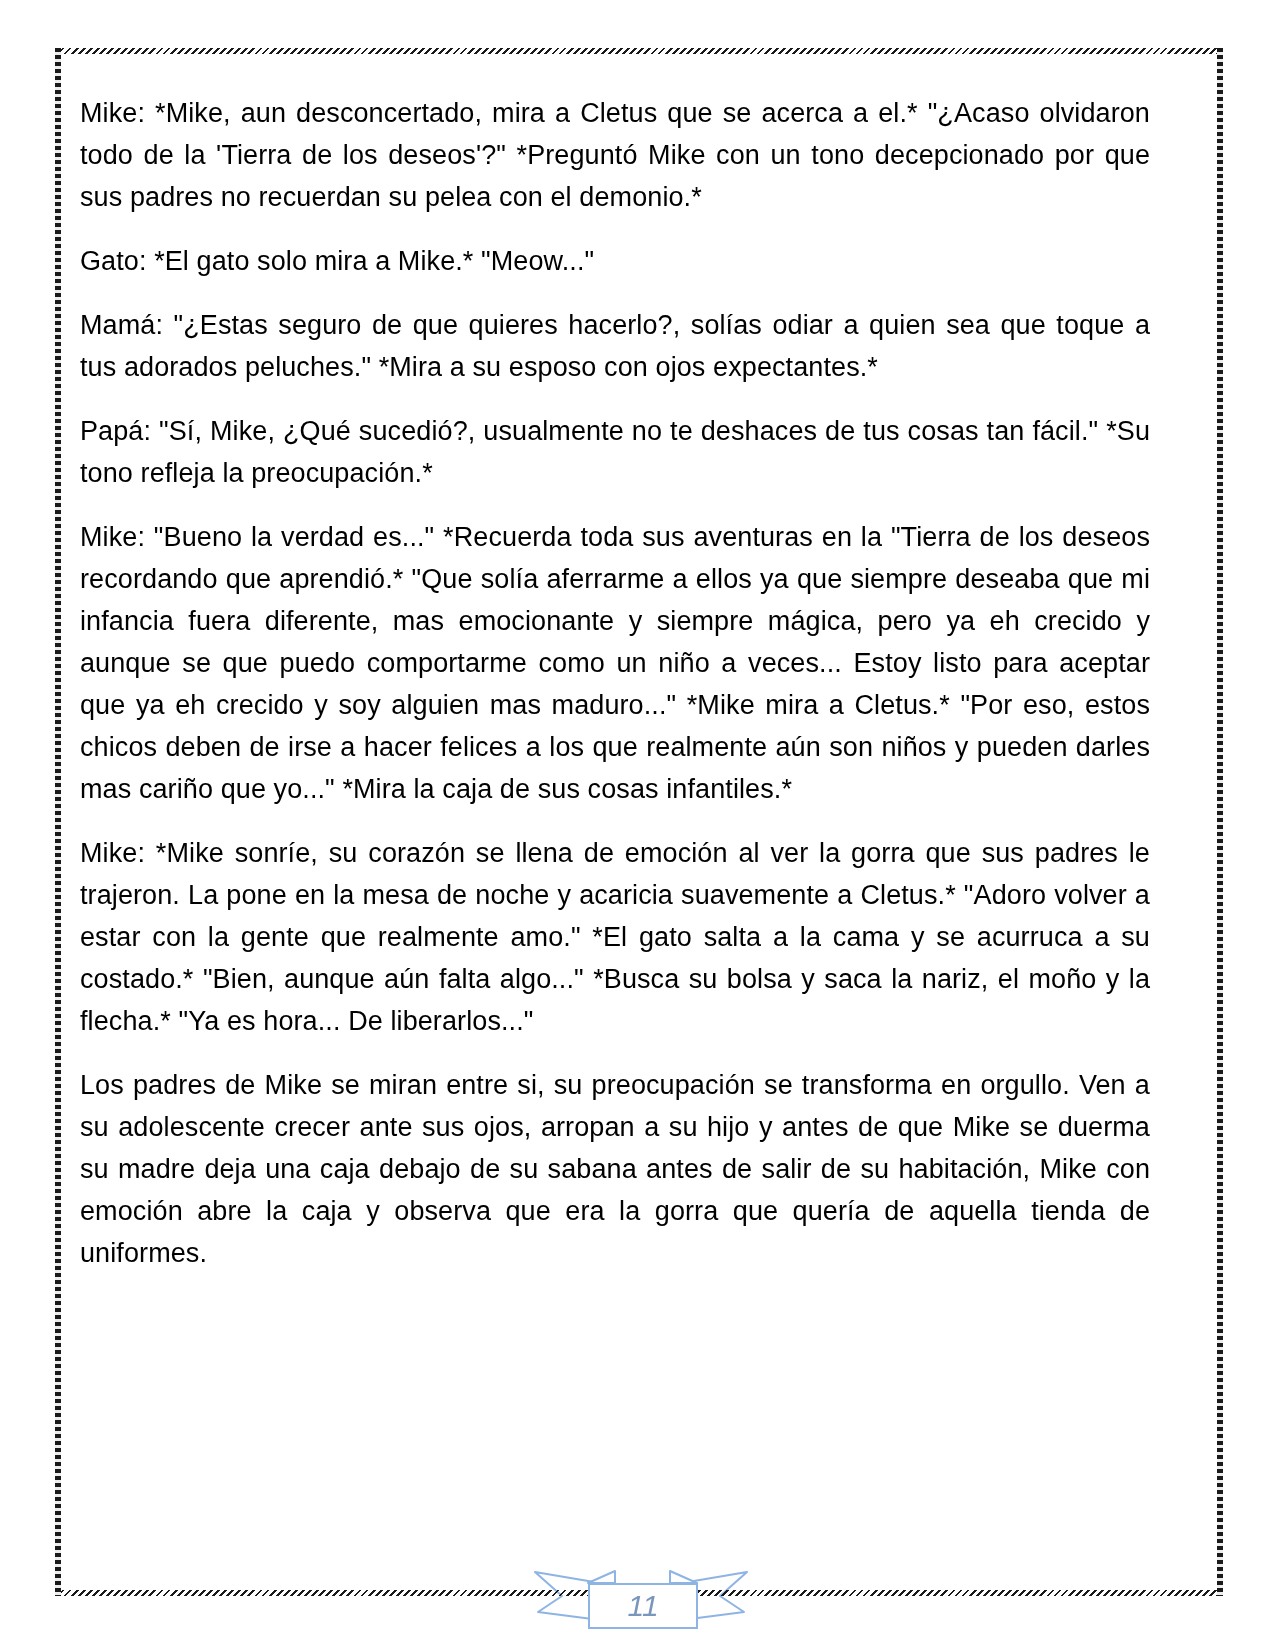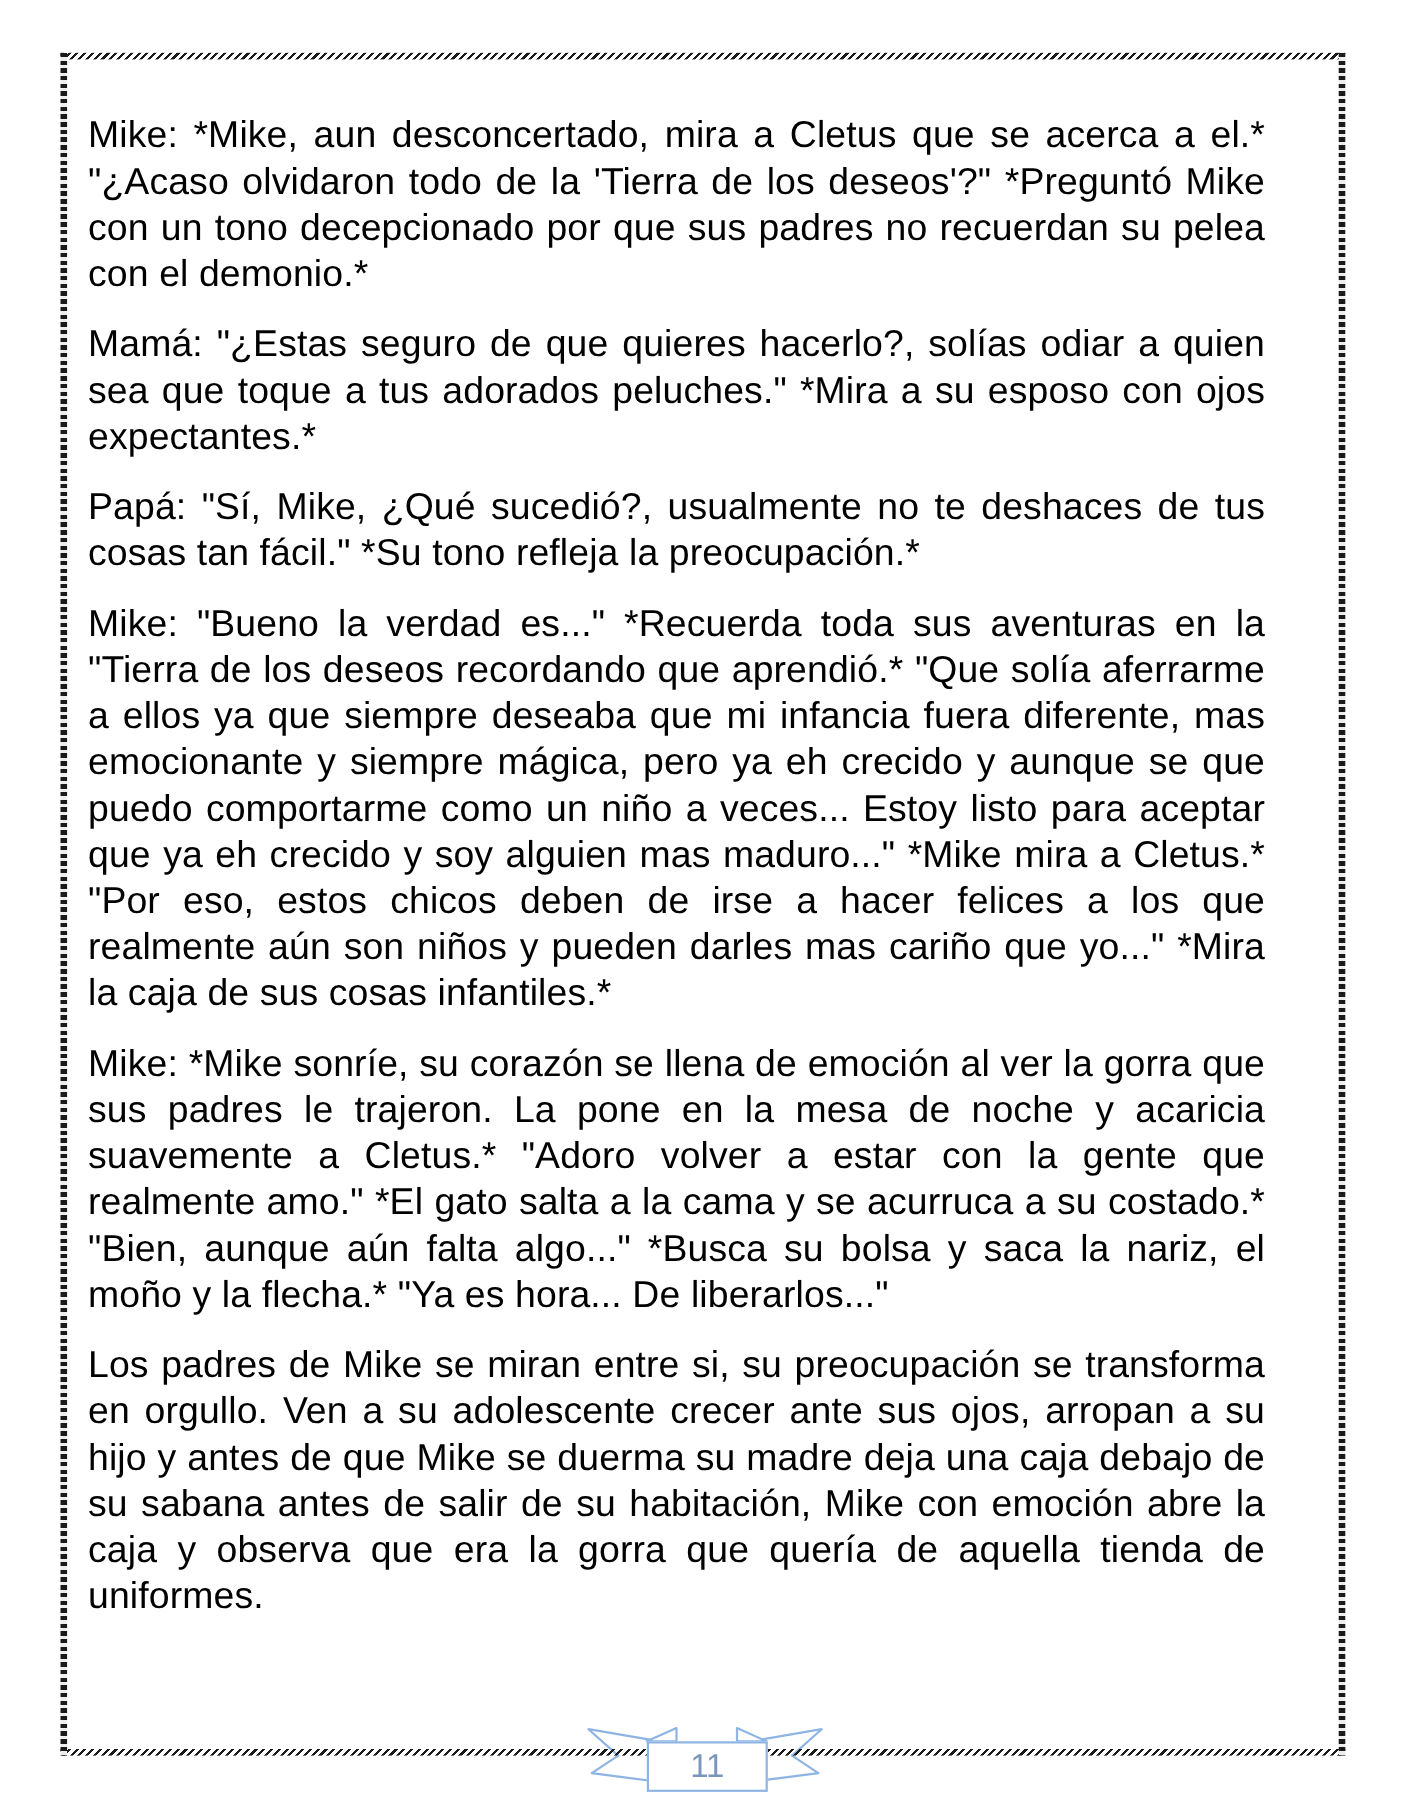--- a/index.html
+++ b/index.html
@@ -29,22 +29,22 @@
   #border-right  { left: 1217px;top: 48px;   height: 1548px; }
 
   
   .content {
     position: absolute;
     left: 80px; top: 88px;
     width: 1070px;
     z-index: 1;
   }
   .content p {
-    margin: 14px 0 22px 0;
-    font-size: 34px;
+    margin: 4px 0 22px 0;
+    font-size: 27px;
     line-height: 42px;
     text-align: justify;
     letter-spacing: 0.1px;
   }
 
   
   .ribbon-tails {
     position: absolute;
     left: 527px; top: 1560px;
     z-index: 1;
@@ -53,34 +53,36 @@
     position: absolute;
     left: 588px; top: 1583px;
     width: 110px; height: 46px;
     box-sizing: border-box;
     background: #ffffff;
     border: 2px solid #8eb4e3;
     z-index: 3;
     display: flex; align-items: center; justify-content: center;
     font-size: 30px;
     color: #7b96bd;
+    font-style: italic;
   }
 </style>
 </head>
 <body>
 
 <div>
 
   <div id="border-top" class="border-strip border-h"></div>
   <div id="border-bottom" class="border-strip border-h"></div>
   <div id="border-left" class="border-strip border-v"></div>
   <div id="border-right" class="border-strip border-v"></div>
 
   <div class="content">
     <p>Mike: *Mike, aun desconcertado, mira a Cletus que se acerca a el.* "¿Acaso olvidaron todo de la 'Tierra de los deseos'?" *Preguntó Mike con un tono decepcionado por que sus padres no recuerdan su pelea con el demonio.*</p>
+    <p>Gato: *El gato solo mira a Mike.* "Meow..."</p>
     <p>Mamá: "¿Estas seguro de que quieres hacerlo?, solías odiar a quien sea que toque a tus adorados peluches." *Mira a su esposo con ojos expectantes.*</p>
     <p>Papá: "Sí, Mike, ¿Qué sucedió?, usualmente no te deshaces de tus cosas tan fácil." *Su tono refleja la preocupación.*</p>
     <p>Mike: "Bueno la verdad es..." *Recuerda toda sus aventuras en la "Tierra de los deseos recordando que aprendió.* "Que solía aferrarme a ellos ya que siempre deseaba que mi infancia fuera diferente, mas emocionante y siempre mágica, pero ya eh crecido y aunque se que puedo comportarme como un niño a veces... Estoy listo para aceptar que ya eh crecido y soy alguien mas maduro..." *Mike mira a Cletus.* "Por eso, estos chicos deben de irse a hacer felices a los que realmente aún son niños y pueden darles mas cariño que yo..." *Mira la caja de sus cosas infantiles.*</p>
     <p>Mike: *Mike sonríe, su corazón se llena de emoción al ver la gorra que sus padres le trajeron. La pone en la mesa de noche y acaricia suavemente a Cletus.* "Adoro volver a estar con la gente que realmente amo." *El gato salta a la cama y se acurruca a su costado.* "Bien, aunque aún falta algo..." *Busca su bolsa y saca la nariz, el moño y la flecha.* "Ya es hora... De liberarlos..."</p>
     <p>Los padres de Mike se miran entre si, su preocupación se transforma en orgullo. Ven a su adolescente crecer ante sus ojos, arropan a su hijo y antes de que Mike se duerma su madre deja una caja debajo de su sabana antes de salir de su habitación, Mike con emoción abre la caja y observa que era la gorra que quería de aquella tienda de uniformes.</p>
   </div>
 
   <svg class="ribbon-tails" width="228" height="75" viewBox="0 0 228 75">
 
     <polygon points="8,12 73,23 73,60 11,52 35,36" fill="#ffffff" stroke="#8eb4e3" stroke-width="2" stroke-linejoin="round"></polygon>

